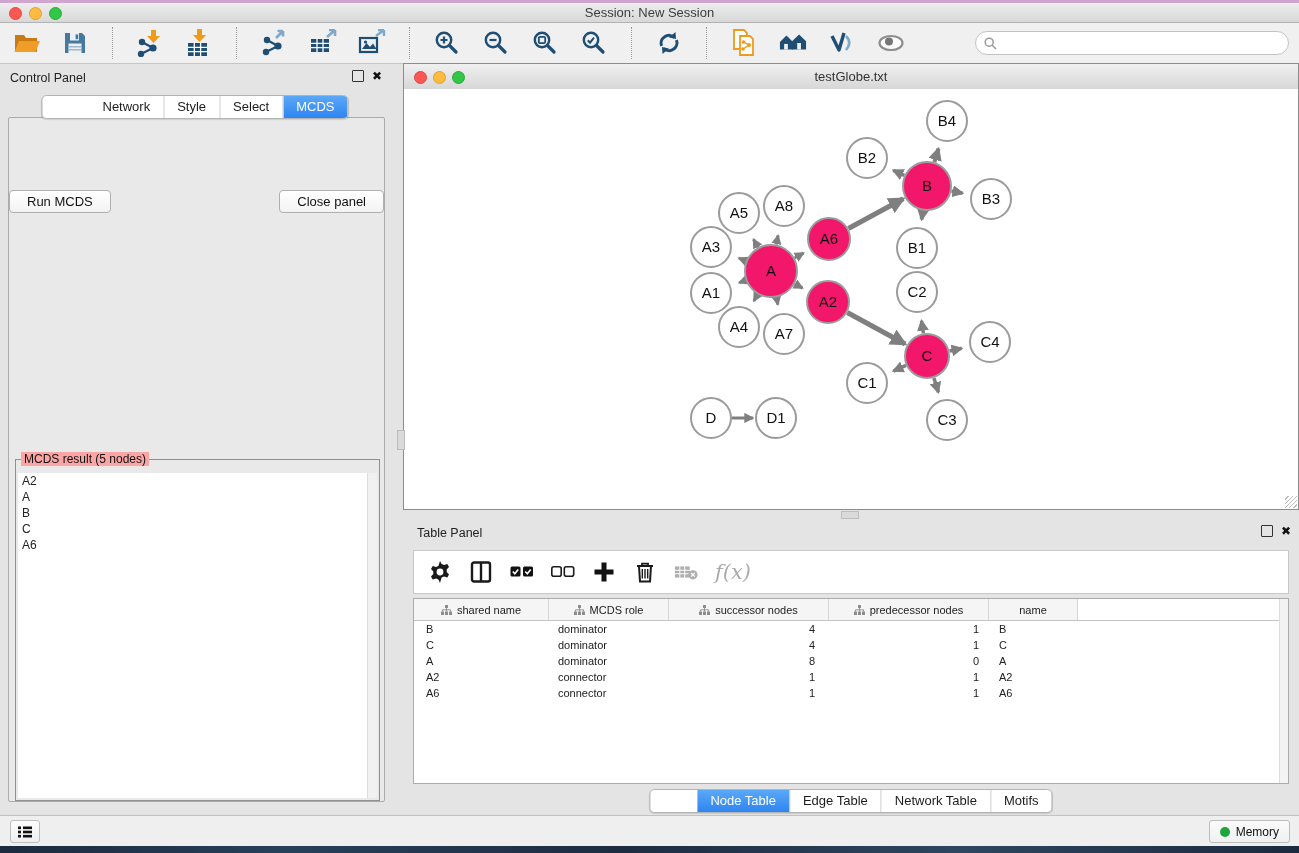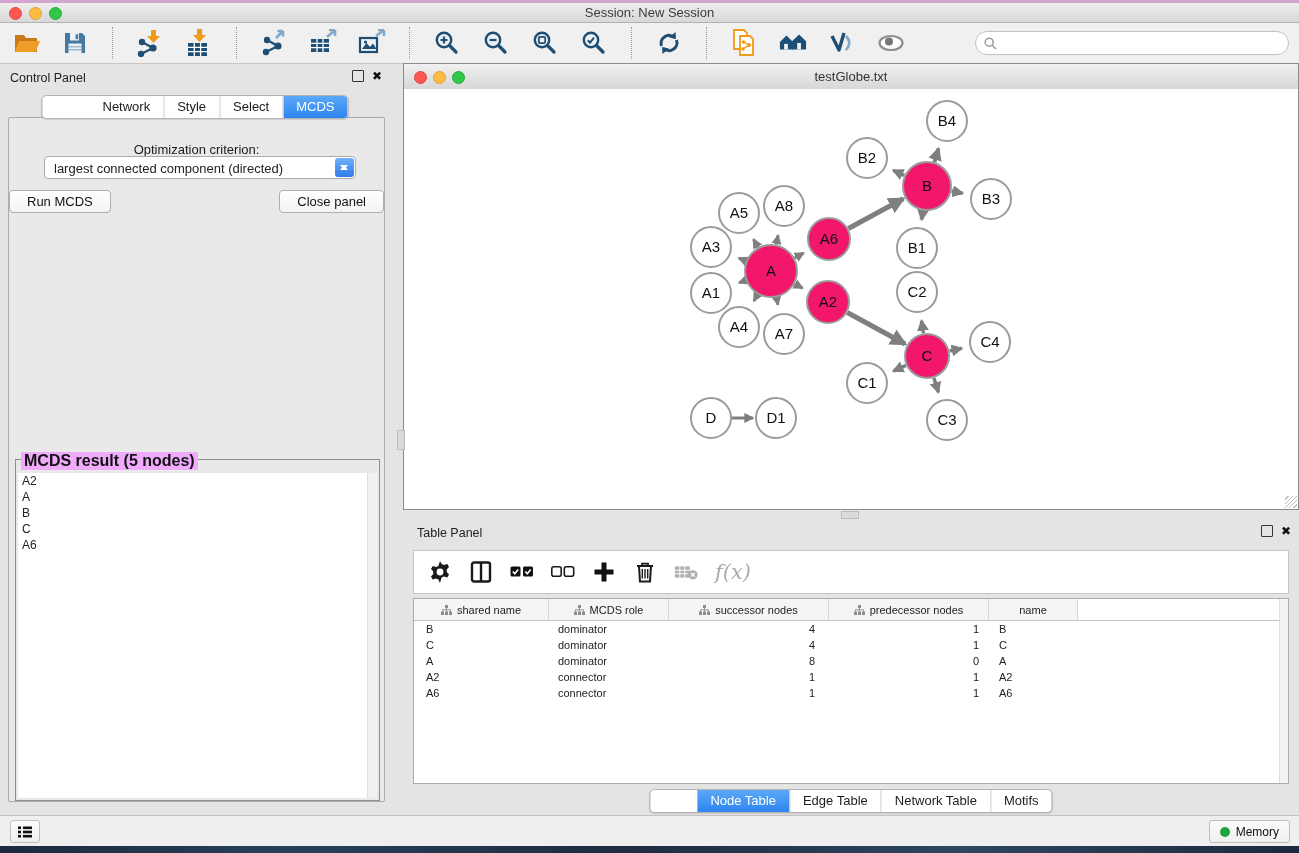--- a/index.html
+++ b/index.html
@@ -52,21 +52,21 @@
   .spinner{position:absolute;right:1px;top:1px;bottom:1px;width:19px;border-radius:3px;
     background:linear-gradient(#6FB1FB,#2D7BE9);}
   .spinner::before{content:"";position:absolute;left:5px;top:3px;border:4.5px solid transparent;
     border-bottom:5px solid #fff;}
   .spinner::after{content:"";position:absolute;left:5px;bottom:3px;border:4.5px solid transparent;
     border-top:5px solid #fff;}
   .cp-buttons{position:absolute;left:0;right:0;top:72px;display:flex;justify-content:space-between;gap:14px;}
   .btn{background:linear-gradient(#FFFFFF,#F3F3F3);border:1px solid #AFAFAF;border-radius:4px;
     height:23px;padding:0 17px;font-size:13px;line-height:21px;color:#111;}
   .fieldset{position:absolute;left:6px;top:341px;width:363px;height:340px;border:1px solid #8F8F8F;}
-  .legend{position:absolute;top:-8px;left:5px;background:#f0abfc;padding:0 3px;font-size:16px;color:#111;font-weight:bold;}
+  .legend{position:absolute;top:-8px;left:5px;background:#fca5a5;padding:0 3px;font-size:12px;color:#111;}
   .mcds-list{position:absolute;left:2px;right:2px;top:13px;bottom:2px;background:#fff;overflow:hidden;}
   .mcds-scroll{position:absolute;right:0;top:0;bottom:0;width:9px;background:#F1F1F1;border-left:1px solid #DDD;}
   .mcds-item{font-size:12px;line-height:16px;padding-left:4px;}
   
   .net-window{position:absolute;left:403px;top:63px;width:896px;height:447px;
     border:1px solid #8C8C8C;box-sizing:border-box;background:#fff;}
   .net-titlebar{position:absolute;top:0;left:0;right:0;height:25px;
     background:linear-gradient(#F0F0F0,#D7D7D7);border-bottom:1px solid #ADADAD;}
   .net-titlebar .title{position:absolute;left:0;right:0;top:0;height:25px;line-height:25px;
     text-align:center;font-size:13px;color:#333;}
@@ -284,25 +284,20 @@
     <div class="float-btn"></div>
     <div class="close-btn">✖</div>
   </div>
   <div class="seg cp-tabs">
     <span class="tab">Network</span>
     <span class="tab">Style</span>
     <span class="tab">Select</span>
     <span class="tab active">MCDS</span>
   </div>
   <div class="cp-box">
-    <div class="opt-label">Optimization criterion:</div>
-    <div class="select">
-      <span>largest connected component (directed)</span>
-      <span class="spinner"></span>
-    </div>
     <div class="cp-buttons">
       <button class="btn">Run MCDS</button>
       <button class="btn">Close panel</button>
     </div>
     <div class="fieldset">
       <div class="legend">MCDS result (5 nodes)</div>
       <div class="mcds-list" id="mcds-list">
           <div class="mcds-item">A2</div>
           <div class="mcds-item">A</div>
           <div class="mcds-item">B</div>

